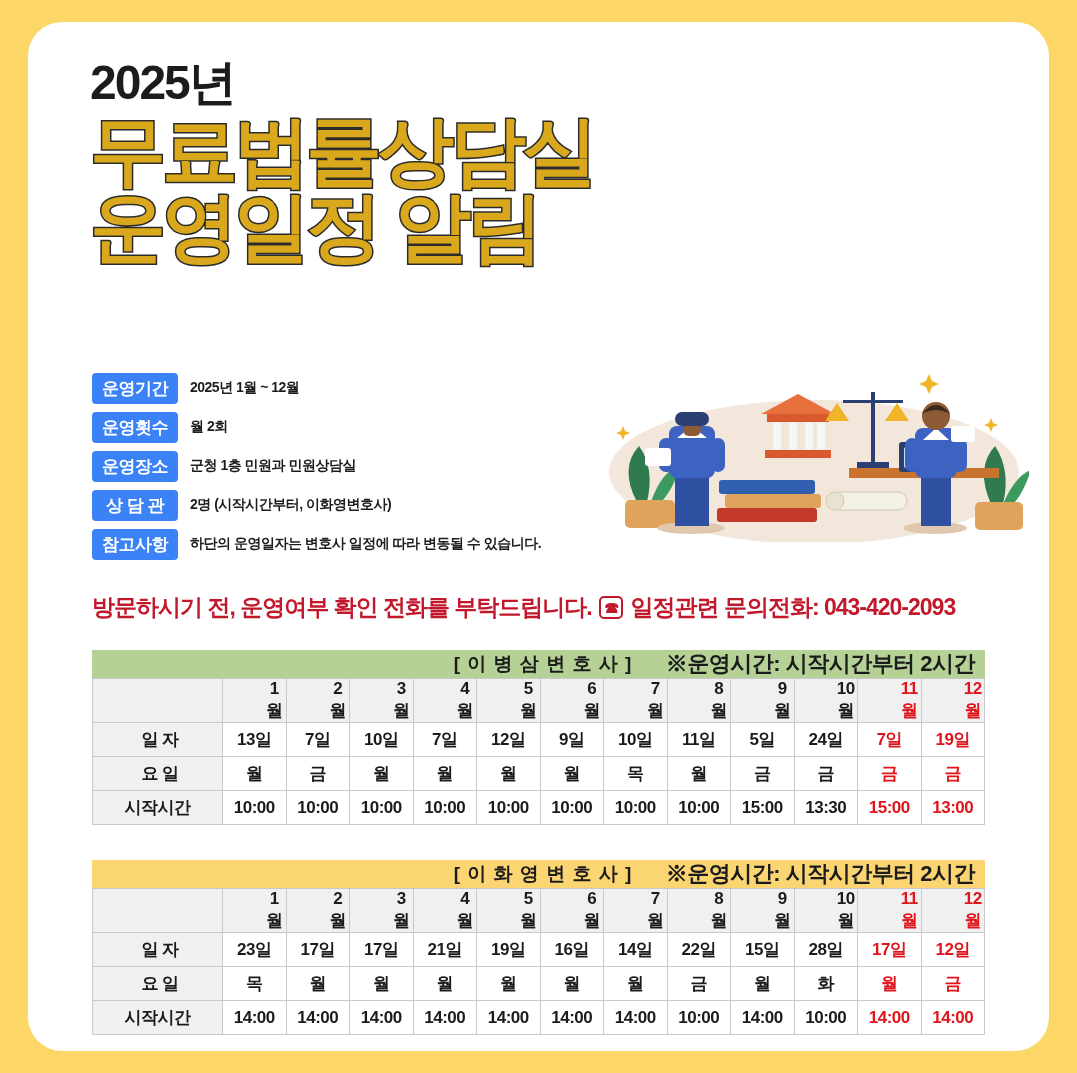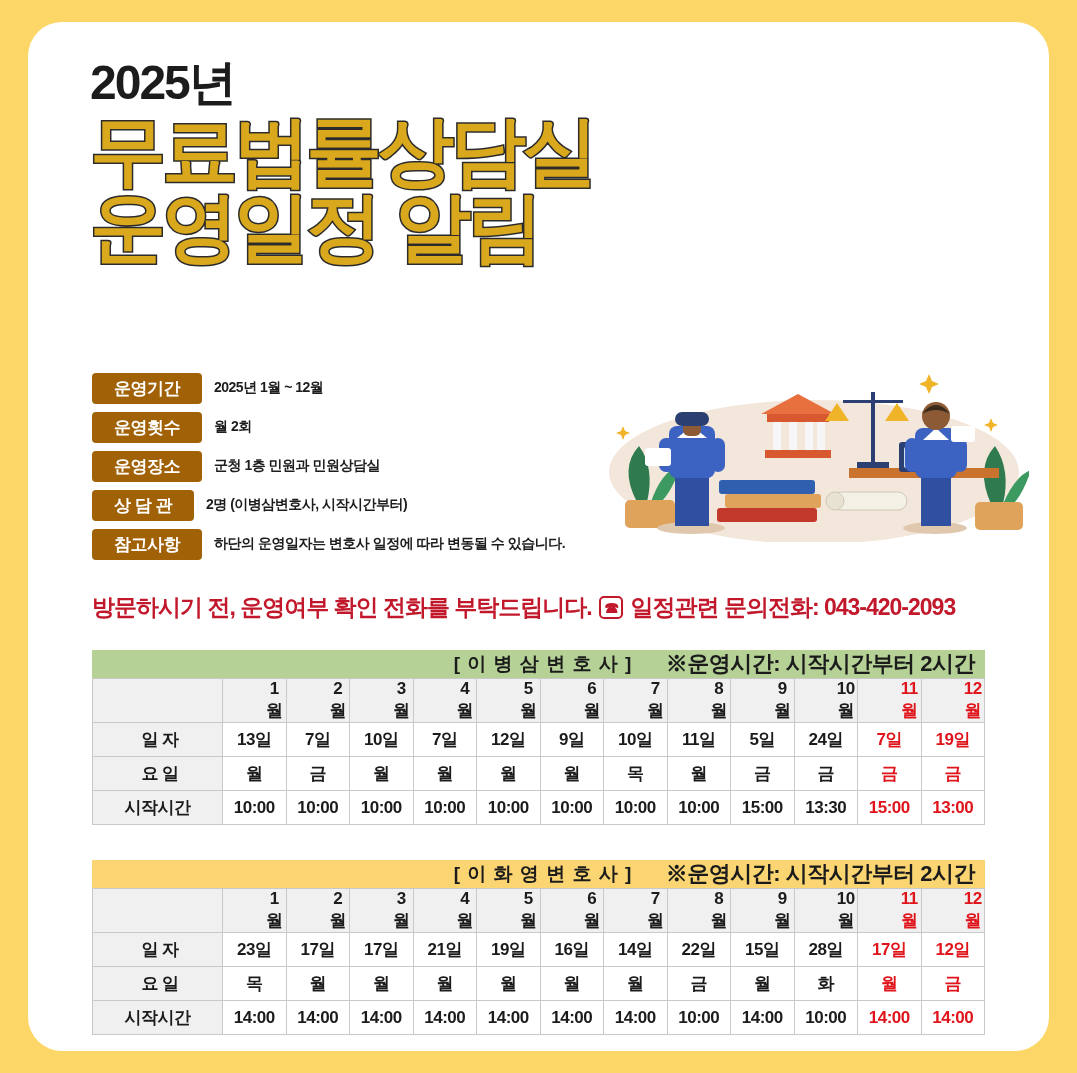--- a/index.html
+++ b/index.html
@@ -58,28 +58,28 @@
     top: 352px;
     width: 640px;
   }
   .info-row {
     display: flex;
     align-items: center;
     margin-bottom: 11px;
     height: 28px;
   }
   .info-tag {
-    background: #a16207;
+    background: #3b82f6;
     color: #ffffff;
     font-size: 17px;
     font-weight: 700;
     border-radius: 4px;
-    padding: 4px 22px;
+    padding: 4px 9px;
     min-width: 86px;
-    text-align: left;
+    text-align: center;
     letter-spacing: -0.5px;
     box-sizing: border-box;
   }
   .info-text {
     font-size: 14px;
     color: #1d1d1d;
     font-weight: 600;
     margin-left: 12px;
     letter-spacing: -0.5px;
   }
@@ -261,21 +261,21 @@
     <div class="info-row">
       <span class="info-tag">운영횟수</span>
       <span class="info-text">월 2회</span>
     </div>
     <div class="info-row">
       <span class="info-tag">운영장소</span>
       <span class="info-text">군청 1층 민원과 민원상담실</span>
     </div>
     <div class="info-row">
       <span class="info-tag">상 담 관</span>
-      <span class="info-text">2명 (이병삼변호사, 시작시간부터)</span>
+      <span class="info-text">2명 (시작시간부터, 이화영변호사)</span>
     </div>
     <div class="info-row">
       <span class="info-tag">참고사항</span>
       <span class="info-text">하단의 운영일자는 변호사 일정에 따라 변동될 수 있습니다.</span>
     </div>
   </div>
 
   <div class="phone-line">
     <span>방문하시기 전, 운영여부 확인 전화를 부탁드립니다.</span>
     <span class="phone-ico">☎</span>

